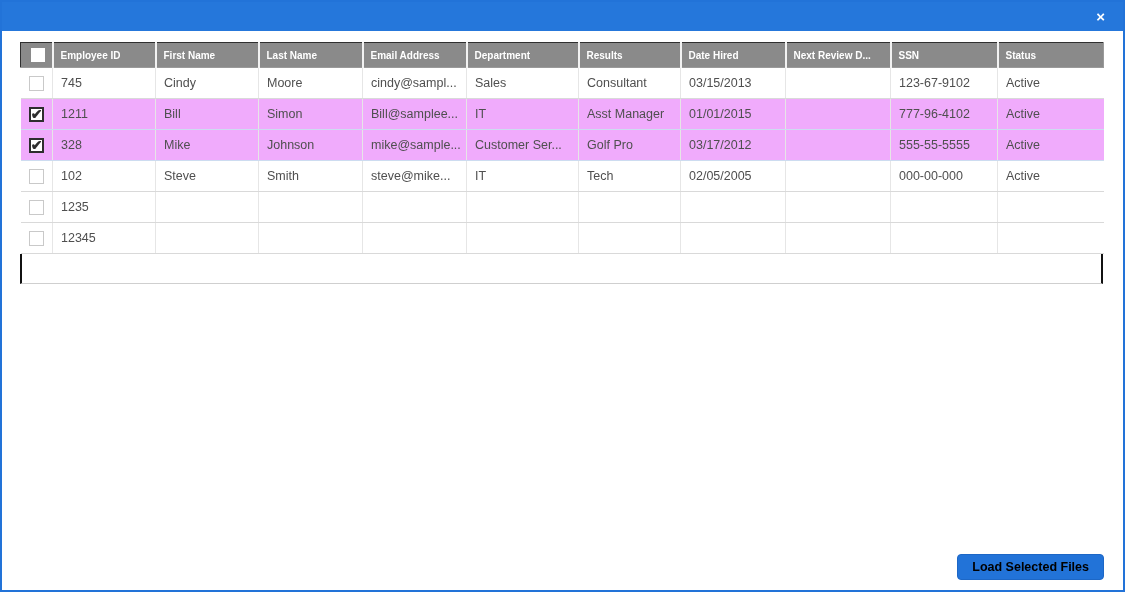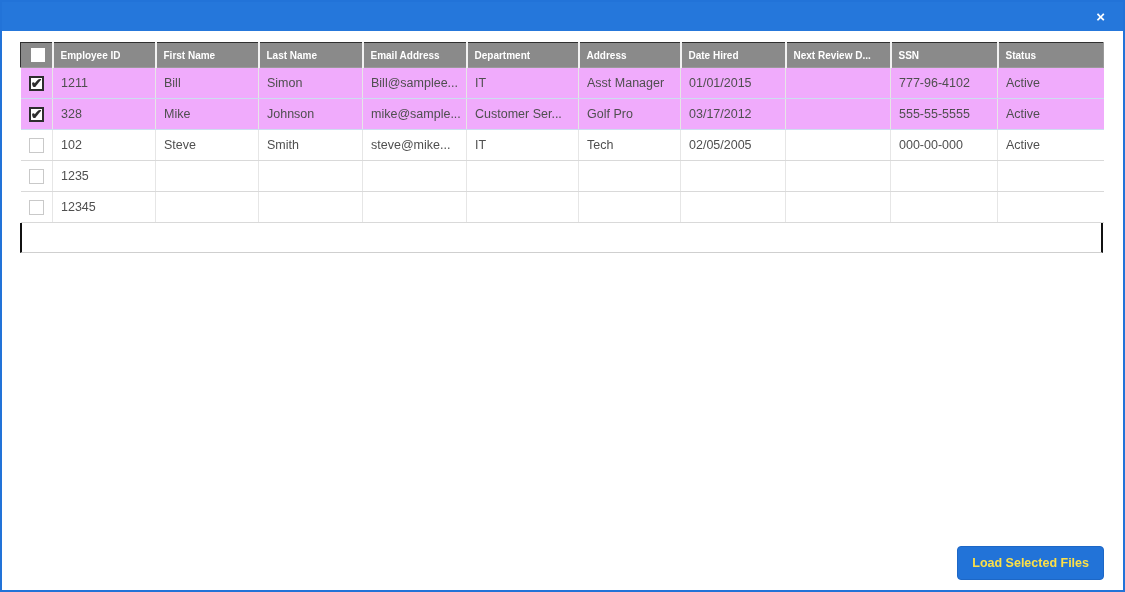--- a/index.html
+++ b/index.html
@@ -120,26 +120,26 @@
     border-left: 2px solid #111;
     border-right: 2px solid #111;
     border-bottom: 1px solid #cfcfcf;
     background: #fff;
   }
 
   .load-btn {
     position: absolute;
     right: 19px;
     bottom: 10px;
-    height: 34px;
+    height: 26px;
     padding: 0 14px;
     background: #2273d8;
     border: 1px solid #1d67c6;
     border-radius: 4px;
-    color: #fde047;
+    color: #000000;
     font-family: "Liberation Sans", sans-serif;
     font-size: 12.5px;
     font-weight: bold;
     cursor: pointer;
     text-align: right;
   }
 </style>
 </head>
 <body>
 
@@ -166,28 +166,41 @@
           <col style="width:106px">
       </colgroup>
       <thead>
         <tr class="header-row">
           <th><span class="header-checkbox"></span></th>
           <th>Employee ID</th>
           <th>First Name</th>
           <th>Last Name</th>
           <th>Email Address</th>
           <th>Department</th>
-          <th>Address</th>
+          <th>Results</th>
           <th>Date Hired</th>
           <th>Next Review D...</th>
           <th>SSN</th>
           <th>Status</th>
         </tr>
       </thead>
       <tbody>
+        <tr class="data-row">
+          <td><span class="checkbox"></span></td>
+          <td>745</td>
+          <td>Cindy</td>
+          <td>Moore</td>
+          <td>cindy@sampl...</td>
+          <td>Sales</td>
+          <td>Consultant</td>
+          <td>03/15/2013</td>
+          <td></td>
+          <td>123-67-9102</td>
+          <td>Active</td>
+        </tr>
         <tr class="data-row selected">
           <td><span class="checkbox checked"></span></td>
           <td>1211</td>
           <td>Bill</td>
           <td>Simon</td>
           <td>Bill@samplee...</td>
           <td>IT</td>
           <td>Asst Manager</td>
           <td>01/01/2015</td>
           <td></td>

